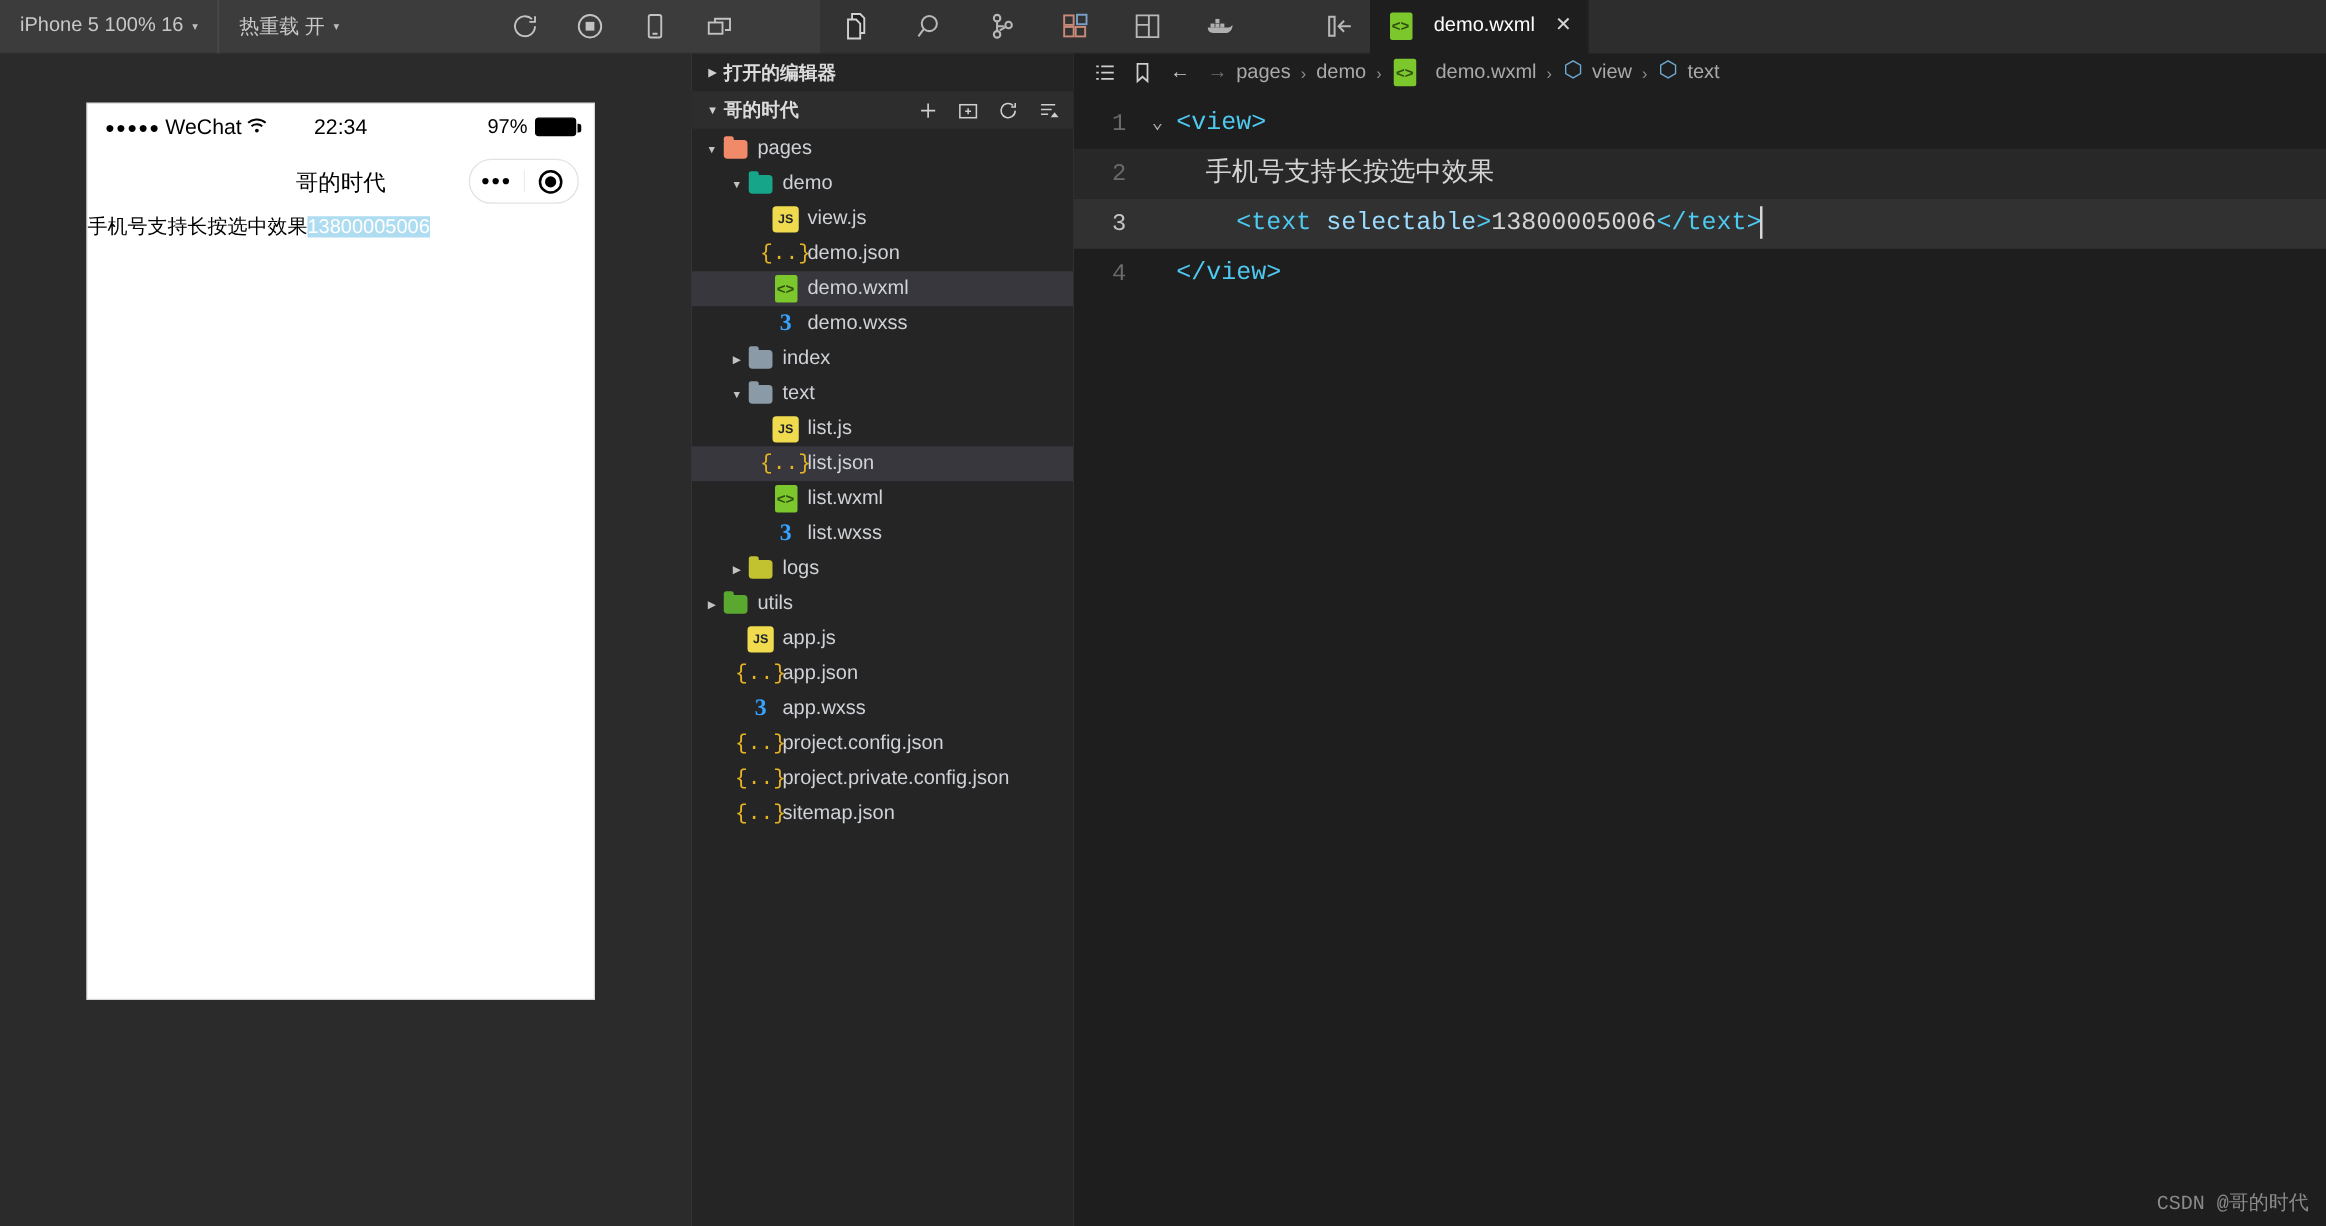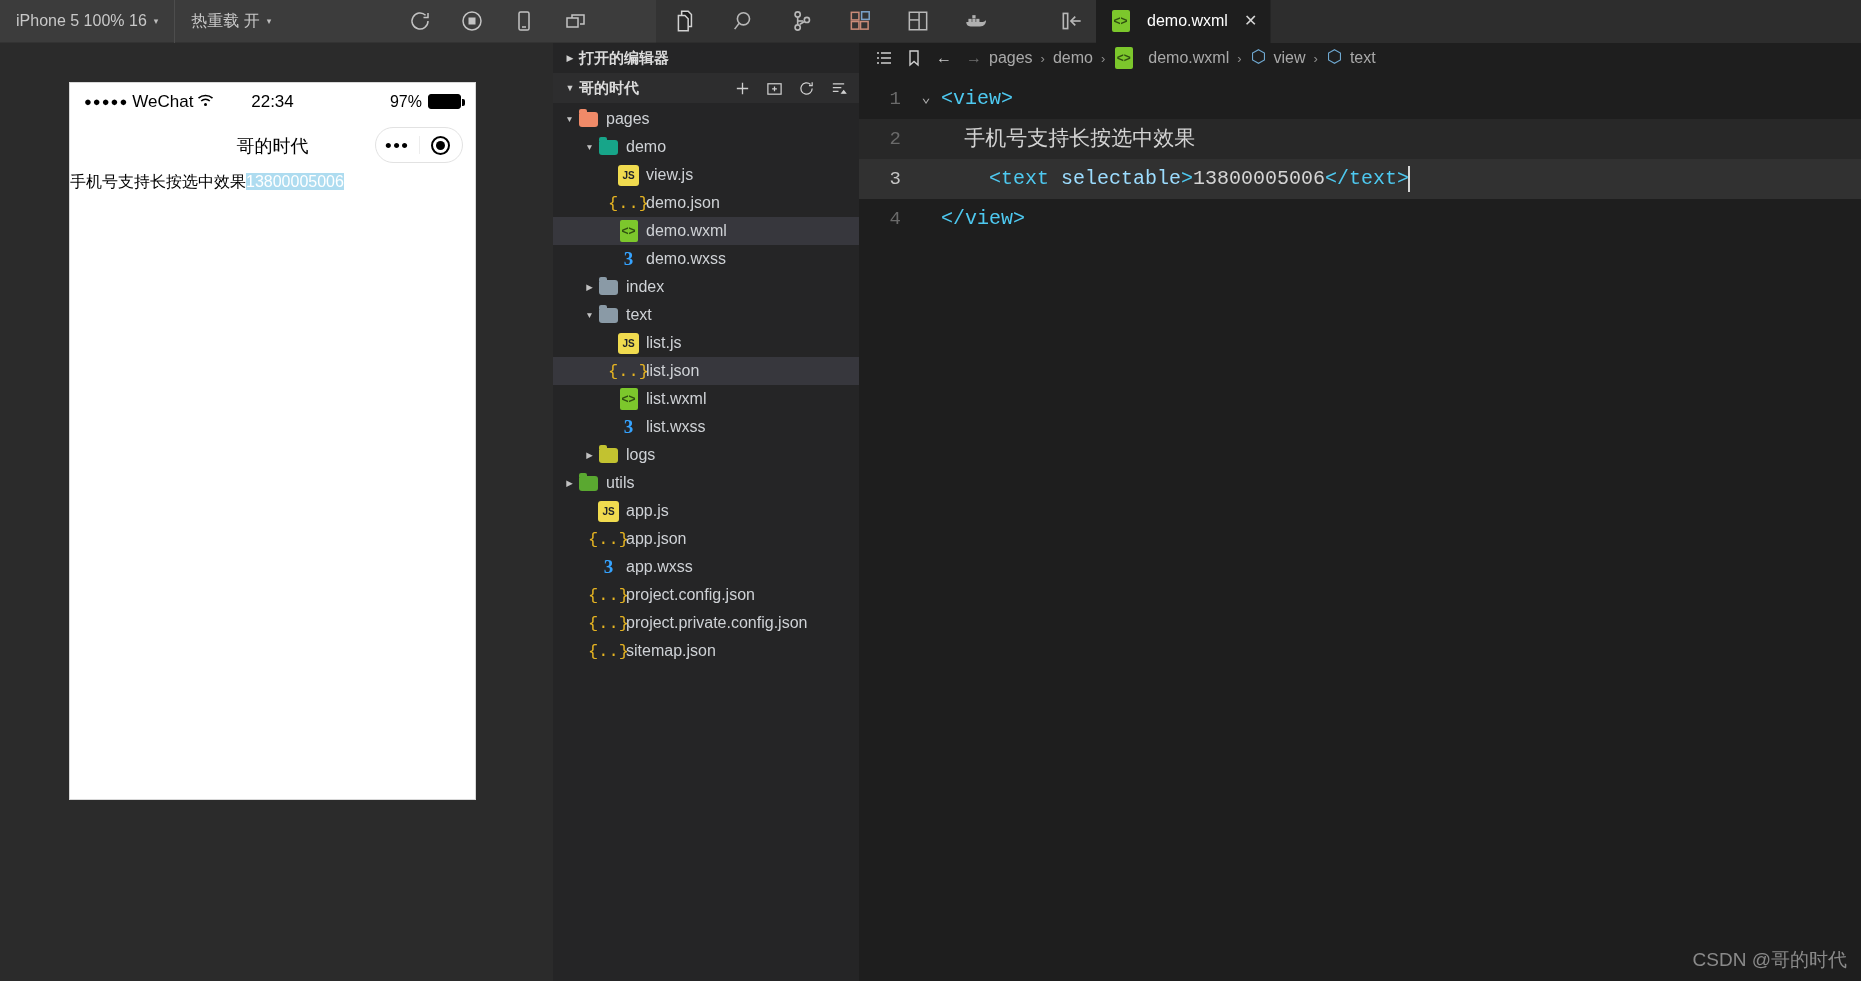--- a/index.html
+++ b/index.html
@@ -407,21 +407,22 @@
     background: #d7d7d7;
     vertical-align: middle;
     margin-left: -1px;
   }
 
   
   .watermark {
     position: absolute;
     right: 14px; bottom: 8px;
     color: #8a8a8a;
-    font-size: 19px;
+    font-size: 16px;
+    font-family: Liberation Mono, monospace;
   }
 </style>
 </head>
 <body>
 
 <div id="app">
 
   <div class="topbar">
 
     <div class="tb-left">

